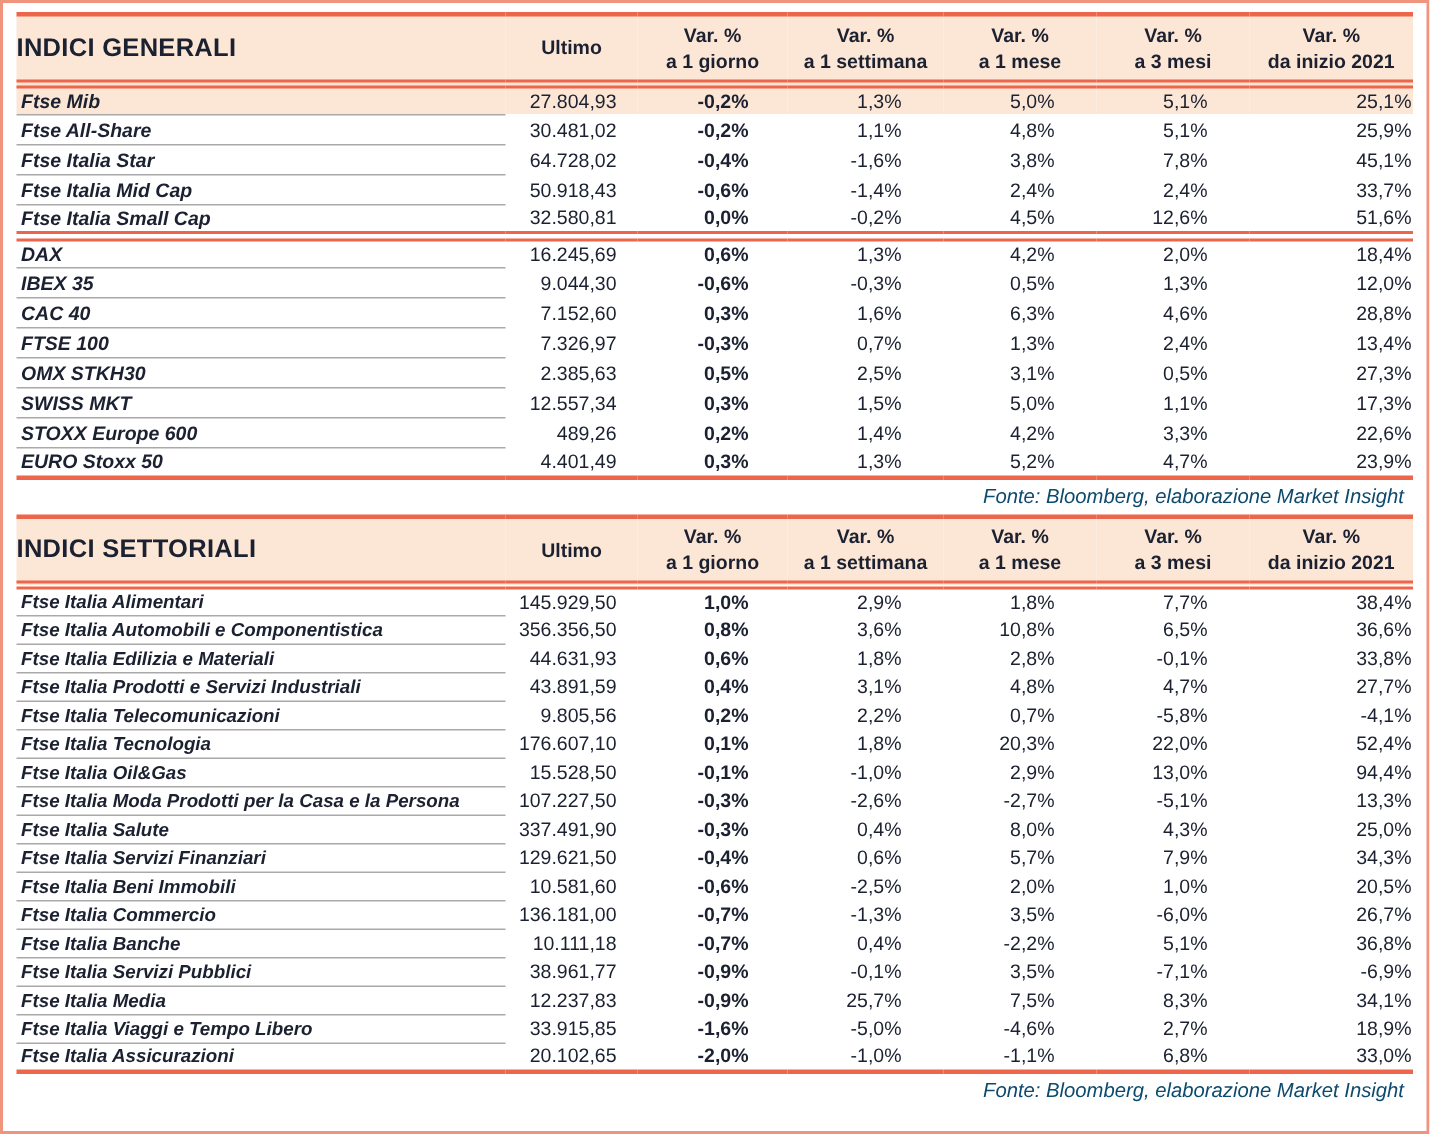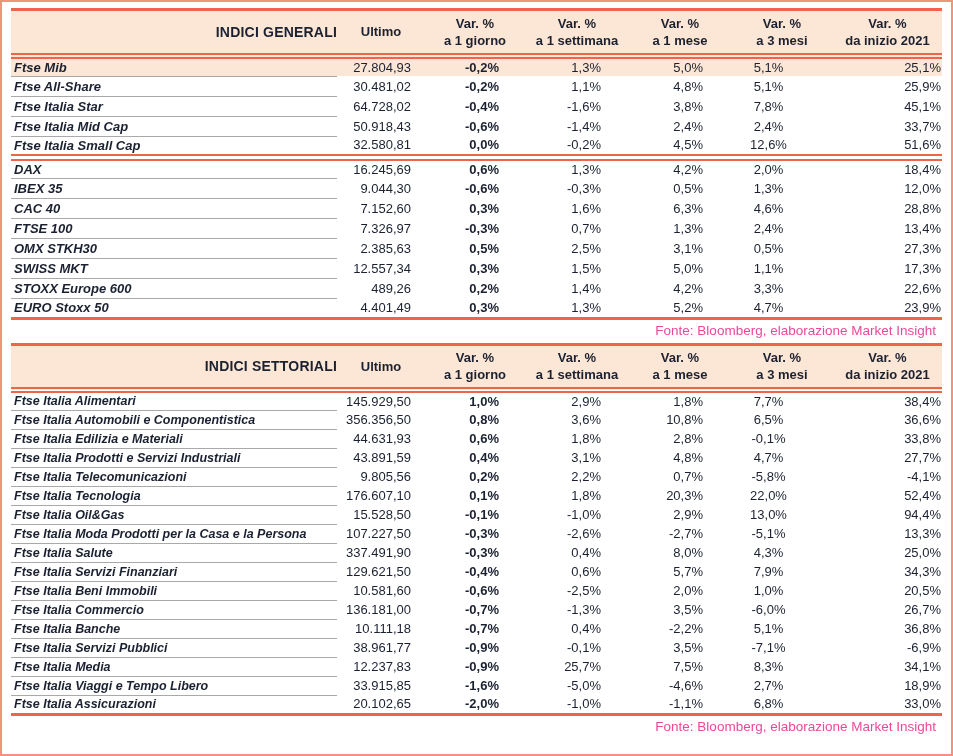--- a/index.html
+++ b/index.html
@@ -15,43 +15,43 @@
   col.c-ult{width:88px;}
   col.c-g{width:100px;}
   col.c-s{width:104px;}
   col.c-m{width:102px;}
   col.c-q{width:102px;}
   col.c-y{width:auto;}
 
   thead{background:#fce6d5;}
   thead tr{border-top:3px solid #ed654a;border-bottom:6px double #ed654a;height:46px;}
   thead th{vertical-align:middle;font-weight:700;font-size:13px;padding:0;}
-  th.title-cell{text-align:right;font-size:14px;letter-spacing:.2px;}
+  th.title-cell{text-align:left;font-size:17px;letter-spacing:.2px;}
   th.colhead div{line-height:17px;text-align:center;}
 
   tbody tr{height:20px;}
   table[data-table="1"] tbody tr{height:19px;}
   tbody.group-sep{border-bottom:7px double #ed654a;}
   tr.highlight{background:#fce6d5;}
 
   td.name{font-style:italic;font-weight:700;padding-left:3px;white-space:nowrap;
           overflow:visible;}
   table[data-table="1"] td.name{font-size:12.5px;}
   tbody tr:not(:last-child) td.name{border-bottom:1px solid #a9a9a9;}
 
   td.val{text-align:right;white-space:nowrap;}
   td.v0{padding-right:14px;}
   td.v1{padding-right:26px;font-weight:700;}
   td.v2{padding-right:28px;}
   td.v3{padding-right:28px;}
-  td.v4{padding-right:28px;text-align:center;}
+  td.v4{padding-right:28px;}
   td.v5{}
 
-  .fonte{text-align:right;font-size:13.5px;
-         padding:3px 6px 2px 0;margin-bottom:3px;color:#ec4899;}
+  .fonte{text-align:right;font-style:italic;font-size:13.5px;
+         padding:3px 6px 2px 0;margin-bottom:3px;color:#0c4a6e;}
 </style>
 </head>
 <body>
 
 <div class="page">
 
   <section>
     <table class="indices" data-table="0">
       <colgroup>
         <col class="c-name">

